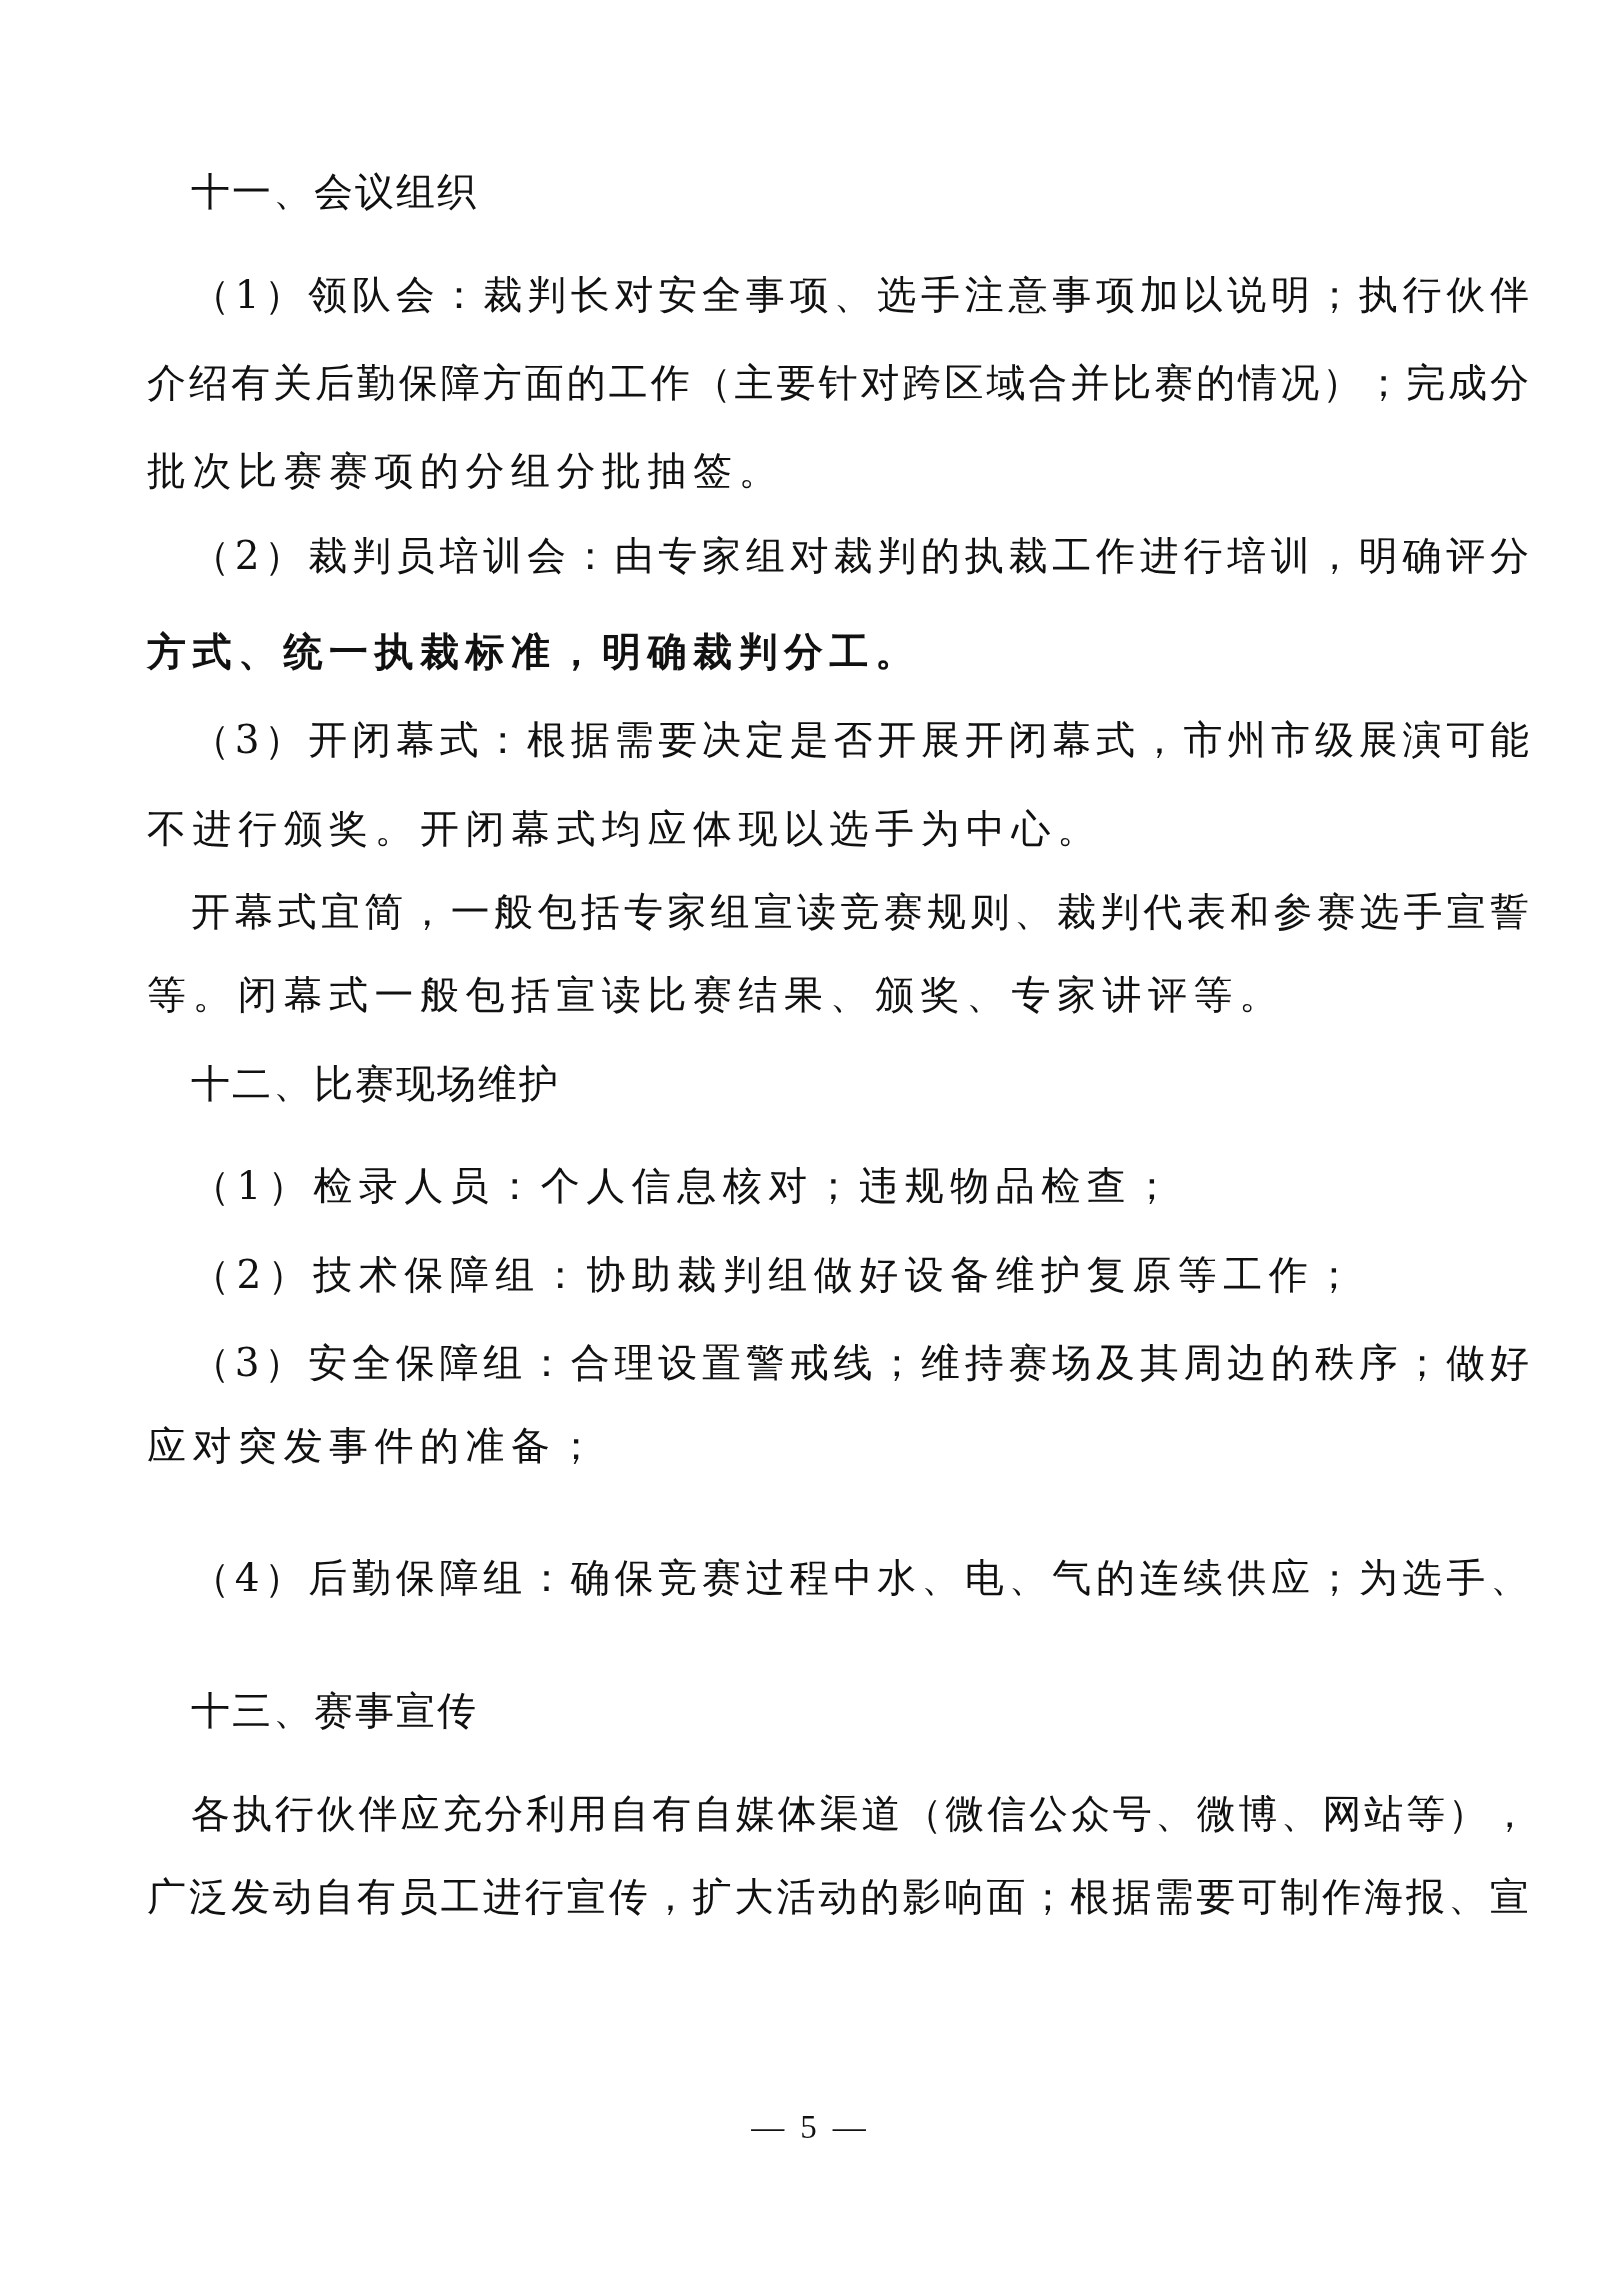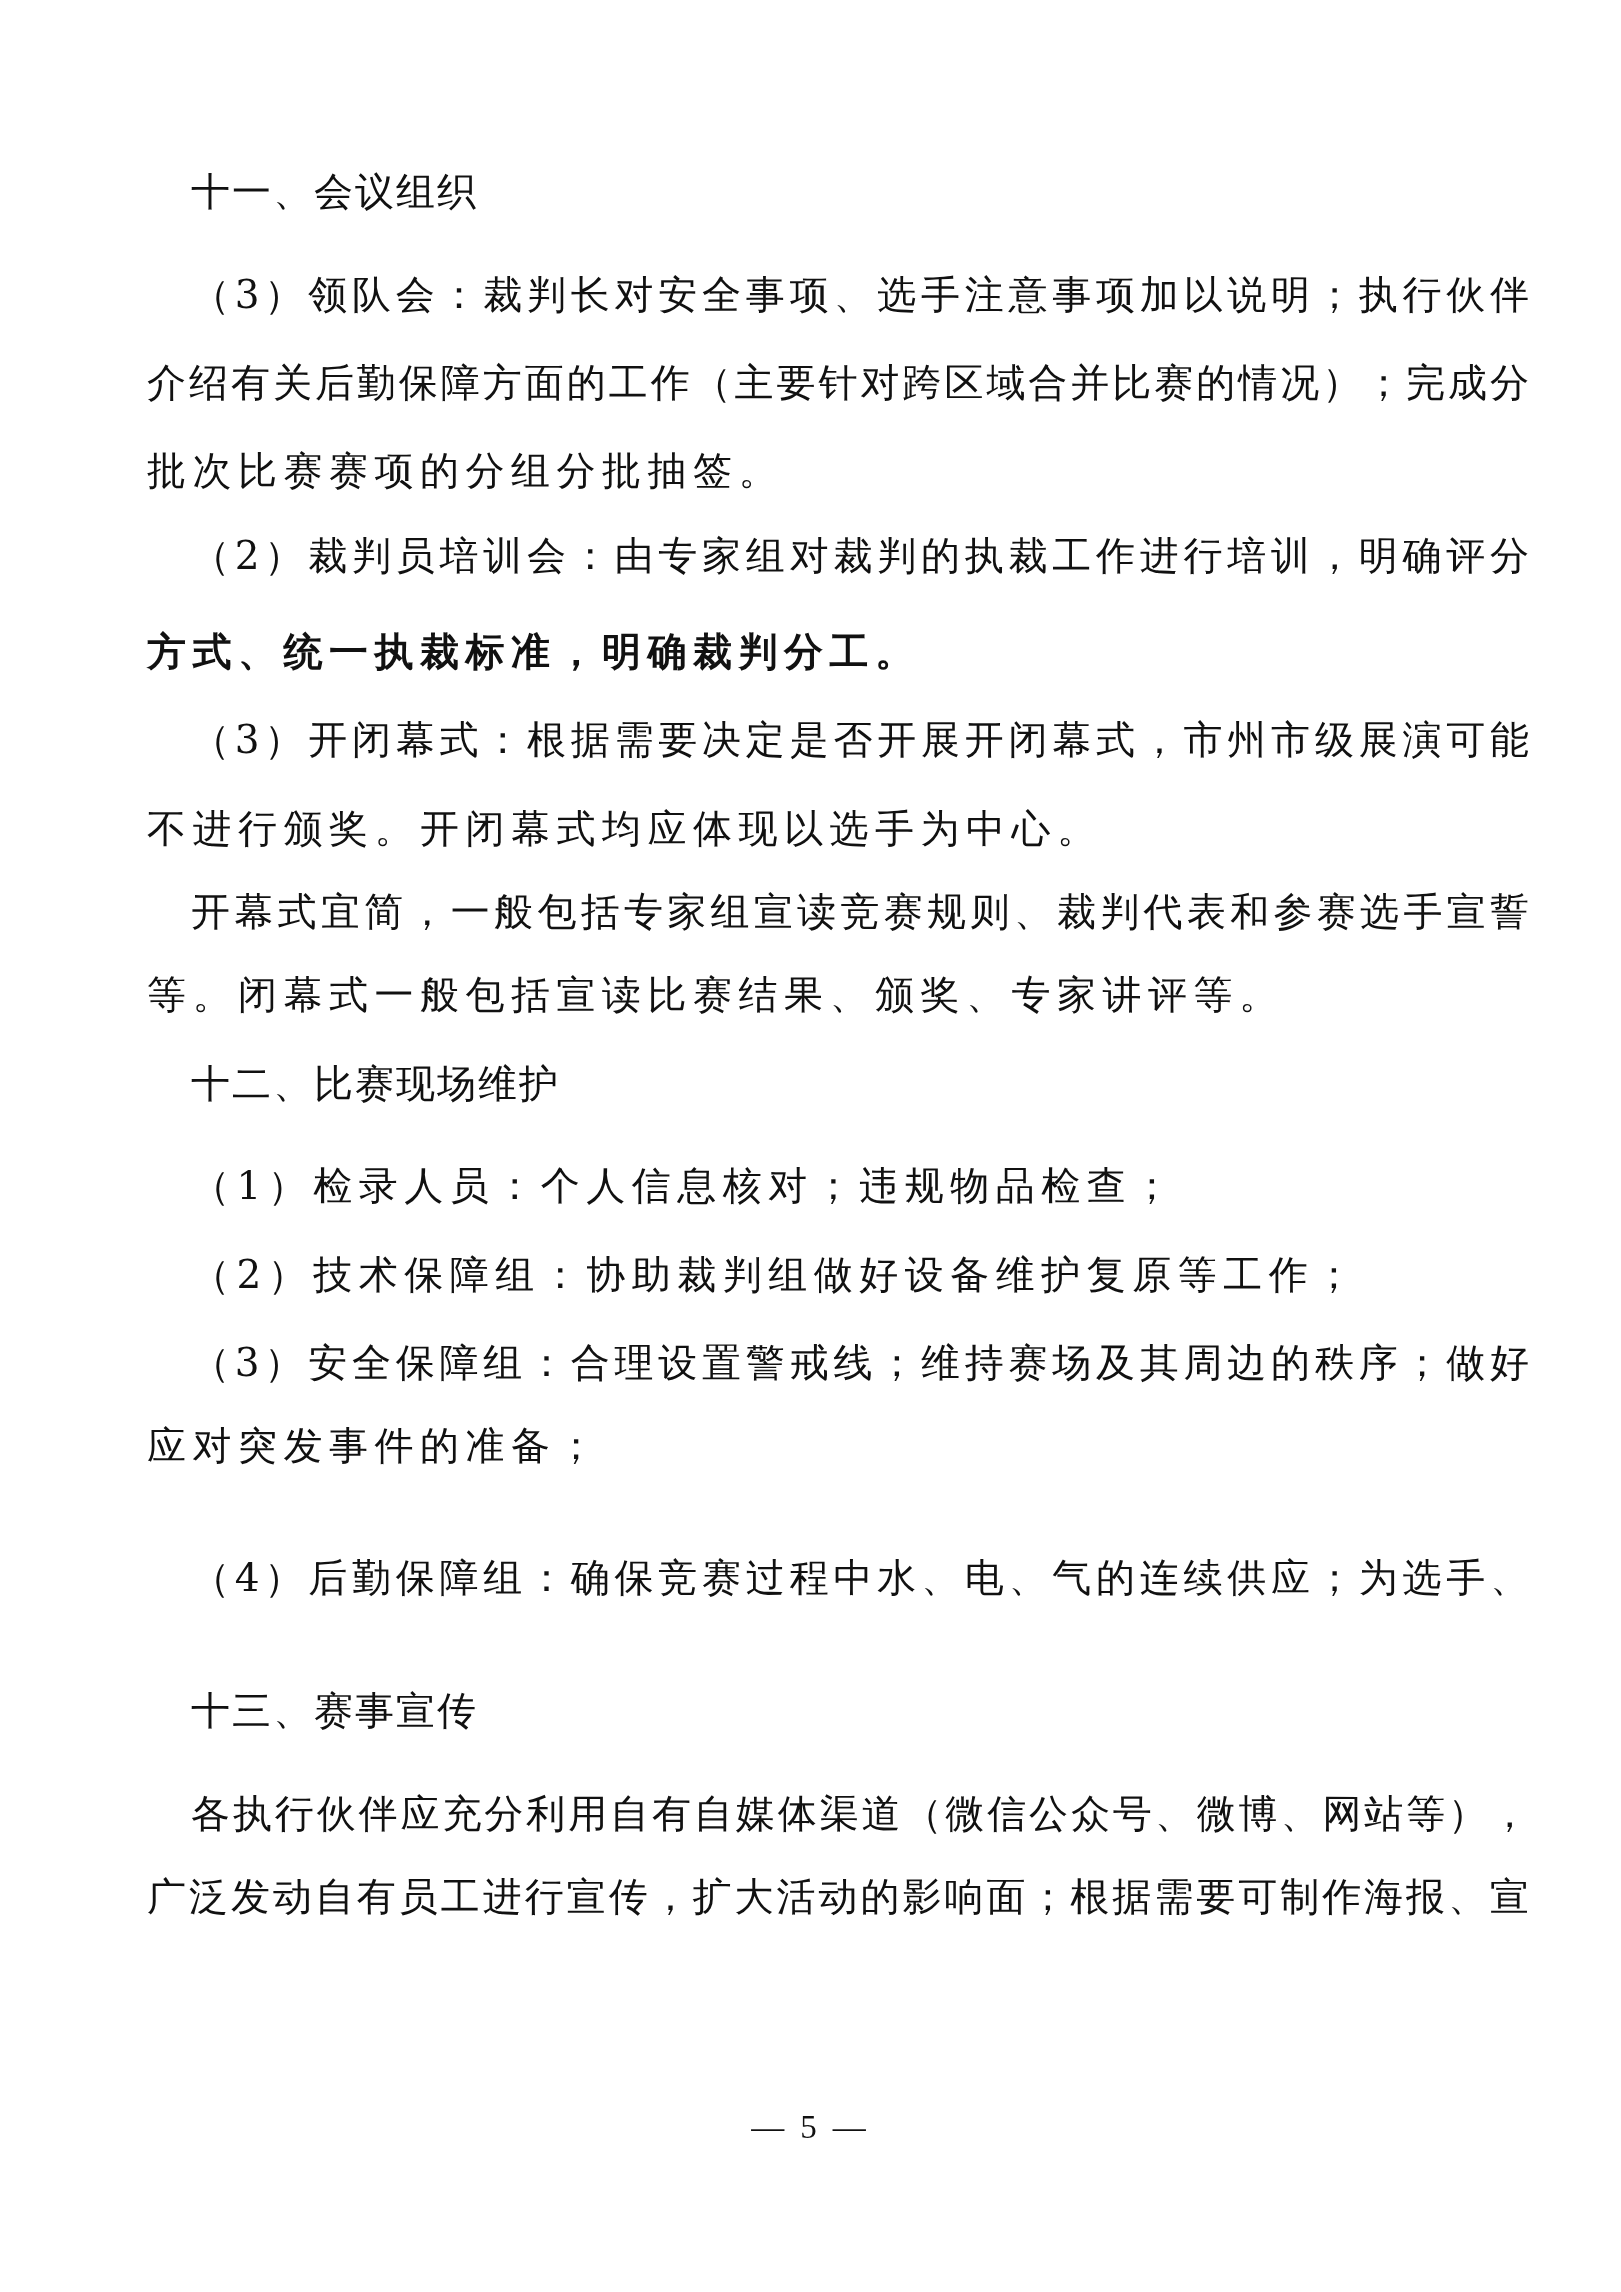--- a/index.html
+++ b/index.html
@@ -10,21 +10,21 @@
     .indent { left:191px; width:1338px; }
     .heading { position:absolute; left:191px; font-family:"DejaVu Sans", "Liberation Sans", sans-serif; font-size:39px; line-height:47px; letter-spacing:2px;text-align:right; }
     .pagenum { position:absolute; left:0; width:1621px; top:2109px; text-align:center; font-family:"Liberation Serif", "DejaVu Serif", serif; font-size:33px; letter-spacing:3.9px; }
   </style>
 </head>
 <body>
 
 <div class="page">
 
   <div class="heading" style="top:168px;">十一、会议组织</div>
-  <div class="line indent justify" style="top:271px;">（3）领队会：裁判长对安全事项、选手注意事项加以说明；执行伙伴</div>
+  <div class="line indent justify" style="top:271px;">（1）领队会：裁判长对安全事项、选手注意事项加以说明；执行伙伴</div>
   <div class="line justify" style="top:359px;">介绍有关后勤保障方面的工作（主要针对跨区域合并比赛的情况）；完成分</div>
   <div class="line" style="top:447px;">批次比赛赛项的分组分批抽签。</div>
   <div class="line indent justify" style="top:532px;">（2）裁判员培训会：由专家组对裁判的执裁工作进行培训，明确评分</div>
   <div class="line" style="top:628px;font-weight:bold;">方式、统一执裁标准，明确裁判分工。</div>
   <div class="line indent justify" style="top:716px;">（3）开闭幕式：根据需要决定是否开展开闭幕式，市州市级展演可能</div>
   <div class="line" style="top:805px;">不进行颁奖。开闭幕式均应体现以选手为中心。</div>
   <div class="line" style="top:971px;">等。闭幕式一般包括宣读比赛结果、颁奖、专家讲评等。</div>
   <div class="line indent justify" style="top:888px;">开幕式宜简，一般包括专家组宣读竞赛规则、裁判代表和参赛选手宣誓</div>
 
   <div class="heading" style="top:1060px;">十二、比赛现场维护</div>

